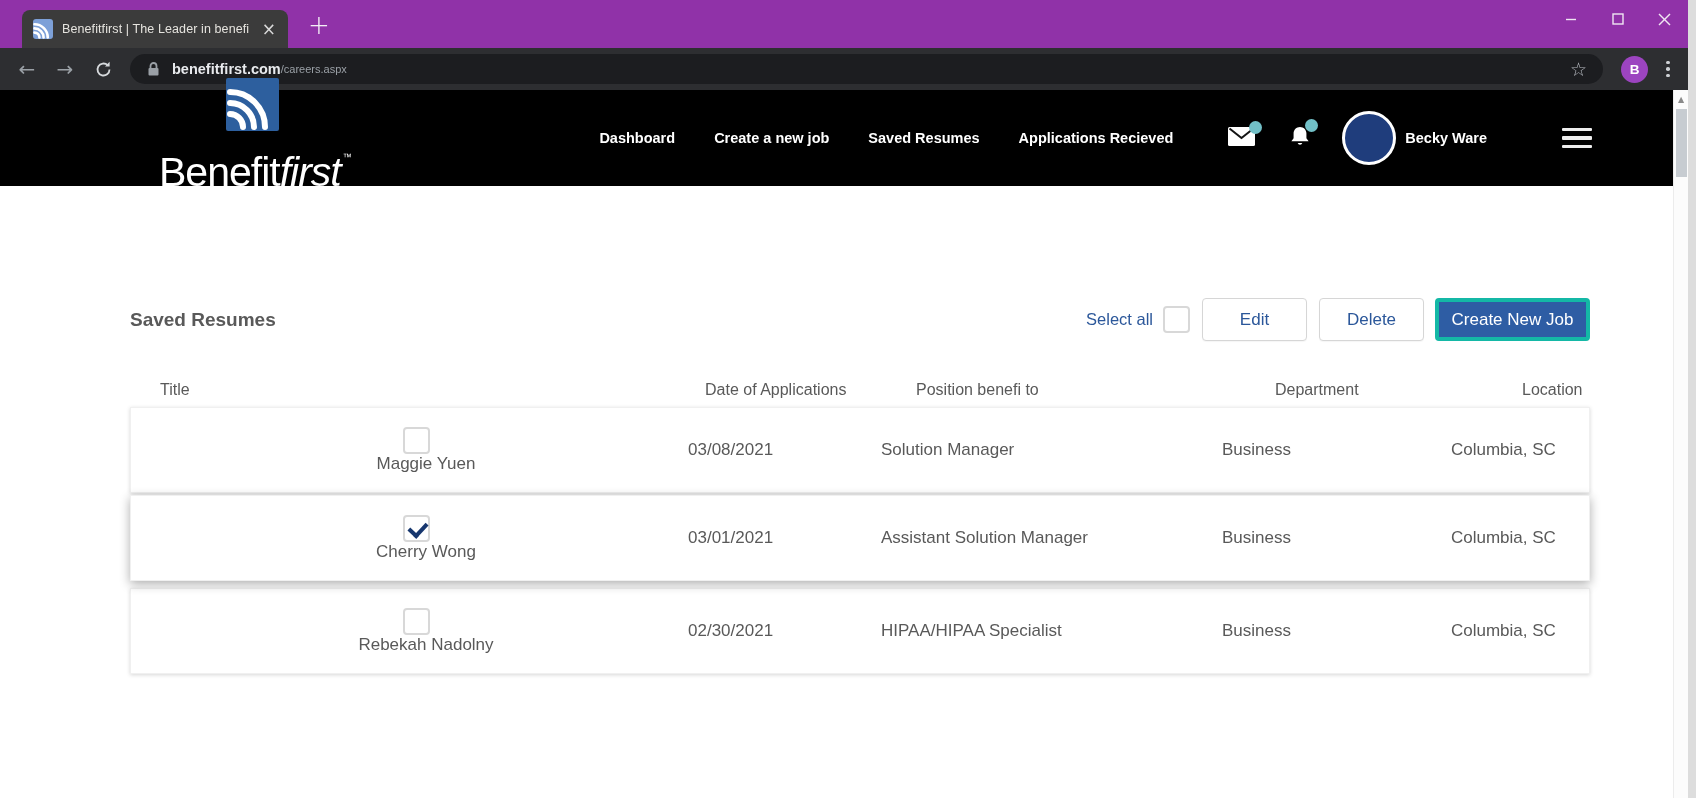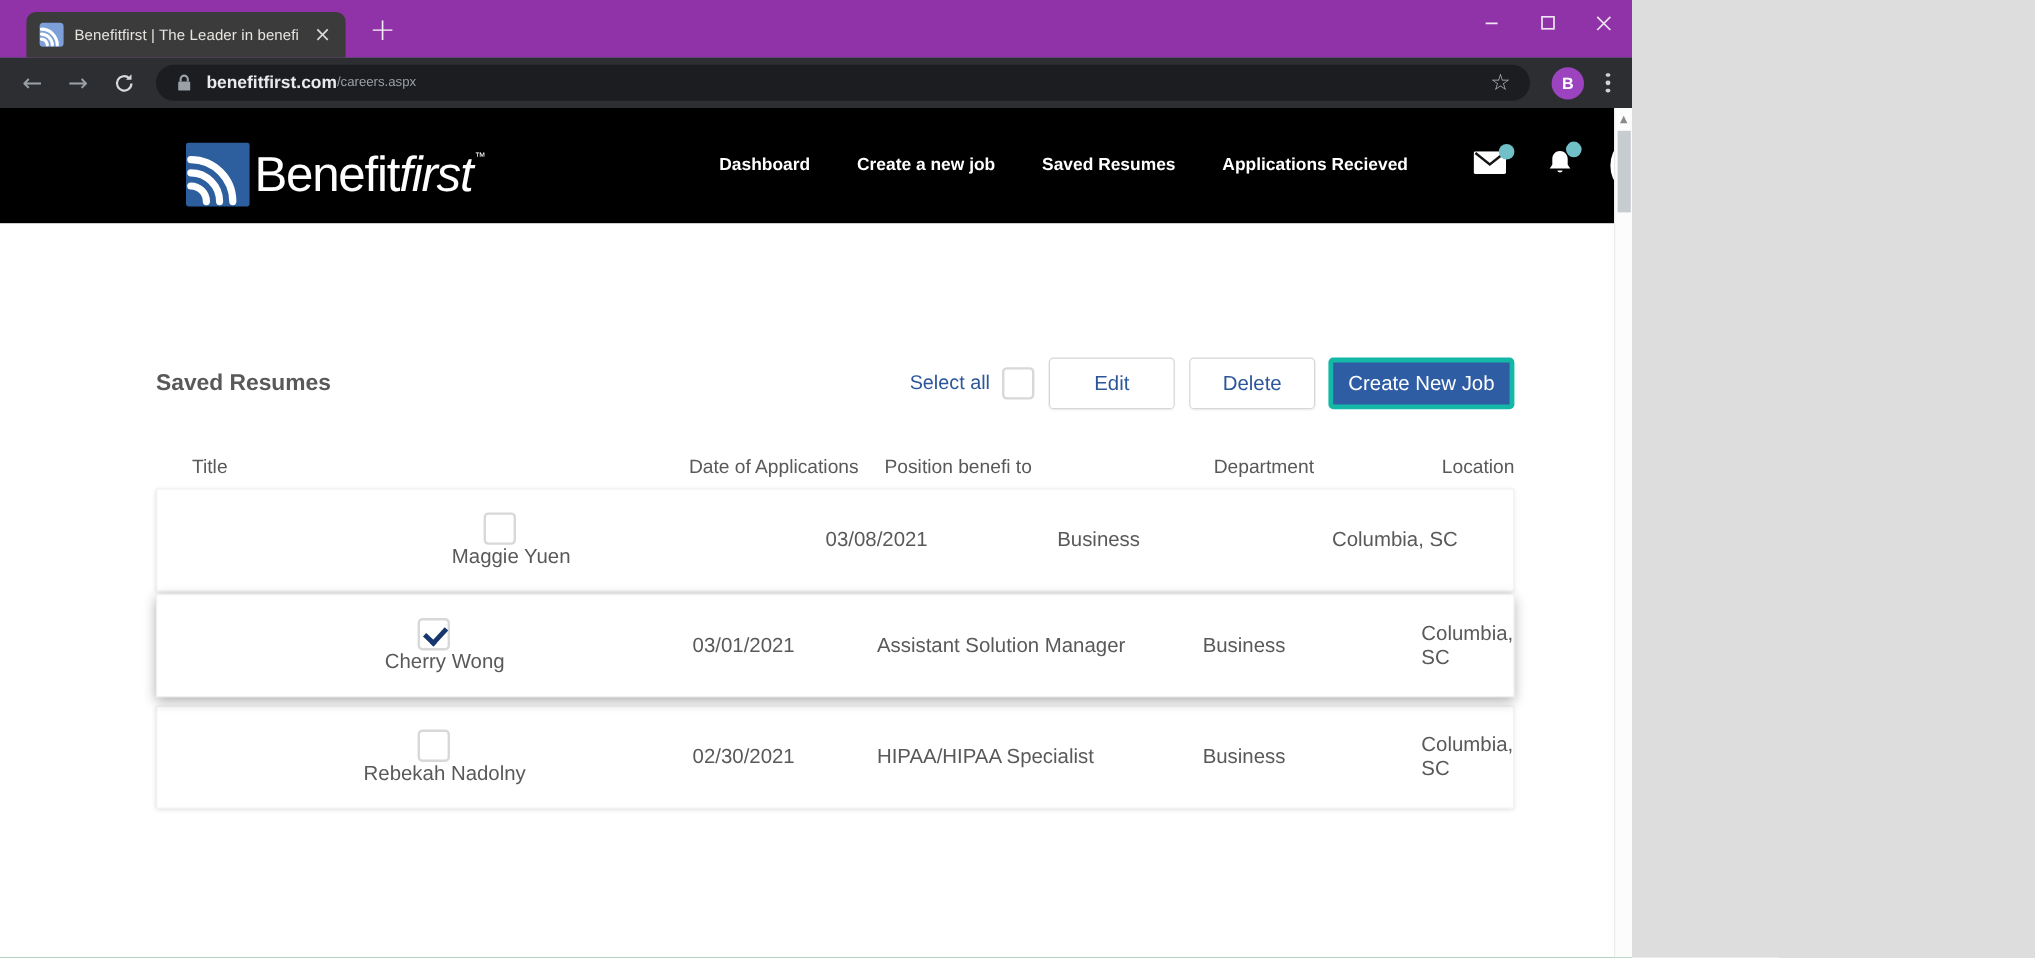--- a/index.html
+++ b/index.html
@@ -1,19 +1,19 @@
 <!DOCTYPE html>
 <html><head>
 <meta charset="utf-8">
 <style>
   * { margin:0; padding:0; box-sizing:border-box; }
   body { font-family:"Liberation Sans", sans-serif; background:#ddd; }
   .glyph { font-family:"DejaVu Sans", sans-serif; }
 
-  .window { width:1360px; height:798px; position:relative; overflow:hidden; background:#15803d; }
+  .window { width:1688px; height:798px; position:relative; overflow:hidden; background:#bef264; }
 
   
   .titlebar { height:48px; background:#9032a8; display:flex; align-items:flex-end; position:relative; }
   .tab { width:266px; height:38px; background:#3b3b3b; border-radius:8px 8px 0 0; margin-left:22px;
          display:flex; align-items:center; padding:0 10px 0 11px; gap:9px; }
   .favicon { width:20px; height:20px; border-radius:3px; background:#7da0d8; flex:none; overflow:hidden; }
   .tab-title { color:#e6e4df; font-size:12.5px; white-space:nowrap; overflow:hidden; flex:1; letter-spacing:.1px; }
   .tab-close { color:#d9d9d9; font-size:17px; line-height:1; padding:0 2px; cursor:default; }
   .newtab { color:#f3eef5; font-size:26px; font-weight:300; margin:0 0 10px 20px; line-height:1; }
   .win-controls { position:absolute; right:0; top:0; height:38px; display:flex; }
@@ -38,21 +38,21 @@
   .page { position:relative; height:708px; background:#fff; }
 
   .page-scrollbar { position:absolute; top:0; right:0; width:15px; height:100%; background:#fcfcfc;
                     border-left:1px solid #ececec; z-index:10; }
   .sb-arrow { display:block; text-align:center; color:#8a8a8a; font-size:8px; padding-top:5px; }
   .sb-thumb { position:absolute; top:19px; left:2px; width:11px; height:68px; background:#c7ccd1; }
 
   
   .site-header { height:96px; background:#000; display:flex; align-items:center;
                  width:1681px; padding:0 89px 0 155px; }
-  .logo { display:flex; align-items:flex-end; }
+  .logo { display:flex; align-items:center;flex-direction:column; }
   .logo-sq { width:53px; height:53px; background:#2d5f9e; border-radius:2px; flex:none; }
   .logo-text { color:#fff; font-size:41px; line-height:53px; letter-spacing:-1px; margin-left:4px; font-weight:400; }
   .logo-first { font-style:italic; }
   .logo-tm { color:#fff; font-size:9px; vertical-align:26px; margin-left:2px; }
   .site-nav { display:flex; gap:39px; margin-left:auto; }
   .nav-item { color:#fff; font-weight:700; font-size:14.5px; white-space:nowrap; cursor:pointer; }
   .hdr-icons { display:flex; align-items:center; margin-left:55px; }
   .icon-wrap { position:relative; }
   .notif-dot { position:absolute; top:-6px; right:-7px; width:13px; height:13px; border-radius:50%; background:#72c0c7; }
   .bell-wrap { margin-left:34px; }
@@ -237,20 +237,21 @@
         <span class="c-loc">Location</span>
       </div>
 
       <div class="rows">
   <div class="trow">
     <div class="c-title">
       <span class="cb"></span>
       <span class="cell row-name">Maggie Yuen</span>
     </div>
     <span class="cell c-date">03/08/2021</span>
+    <span class="cell c-position">Solution Manager</span>
     <span class="cell c-dept">Business</span>
     <span class="cell c-loc">Columbia, SC</span>
   </div>
 
   <div class="trow selected">
     <div class="c-title">
       <span class="cb checked"></span>
       <span class="cell row-name">Cherry Wong</span>
     </div>
     <span class="cell c-date">03/01/2021</span>

